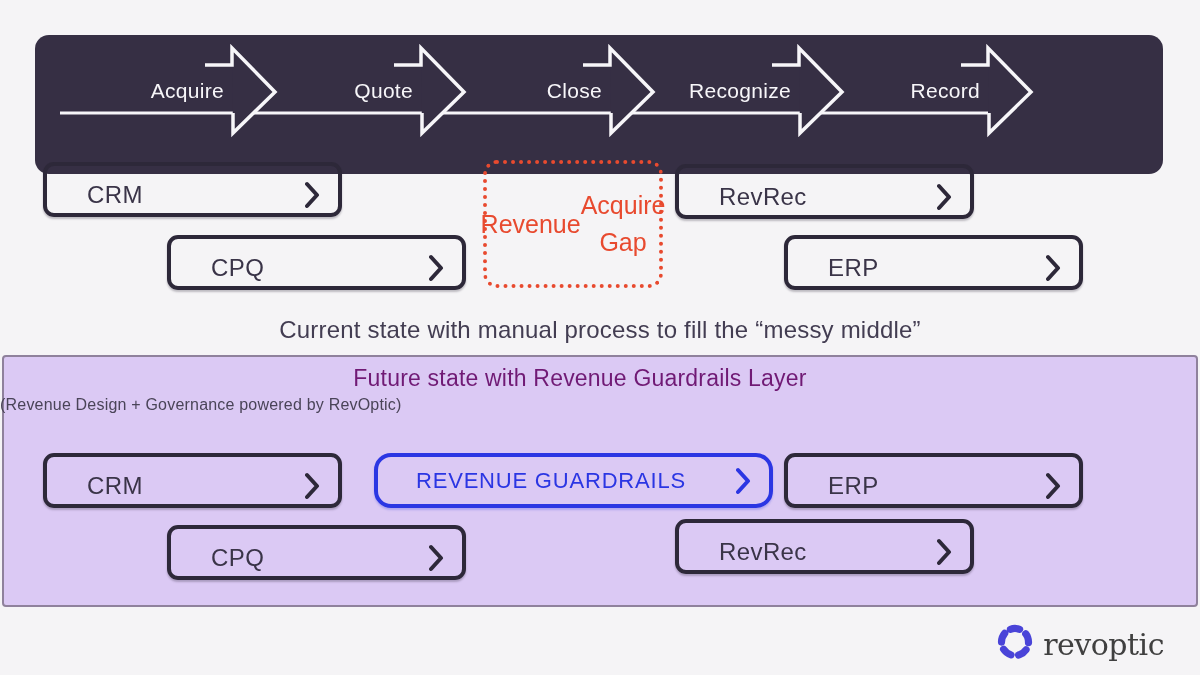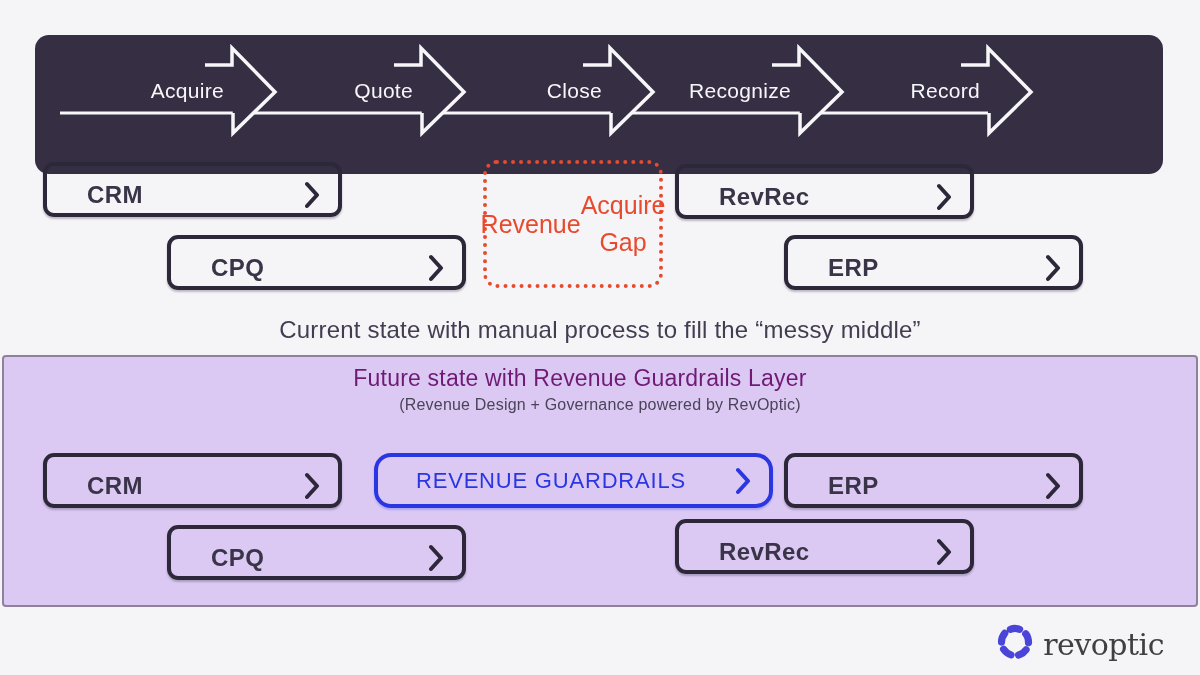--- a/index.html
+++ b/index.html
@@ -23,21 +23,20 @@
 
   
   .sysbox {
     position:absolute; height:55px;
     border:4px solid #2d2839; border-radius:11px;
     display:flex; align-items:center; justify-content:space-between;
     padding:10px 18px 0 40px;
     color:#3a3448; font-size:24px; letter-spacing:.4px;
     box-shadow:0 2px 2px rgba(45,40,57,.28);
     background:transparent;
-    font-weight:bold;
   }
   .sysbox .chev { display:flex; align-items:center; }
   .sysbox .chev svg { display:block; }
 
   .guardrails {
     border-color:#2b36e3; color:#2b36e3;
     font-size:22px; font-weight:500; letter-spacing:.8px;
     padding:0 18px 0 38px;
     box-shadow:0 2px 2px rgba(43,54,227,.25);
     border-radius:17px;
@@ -61,21 +60,21 @@
   .panel {
     position:absolute; left:2px; top:355px; width:1196px; height:252px;
     background:#dbc9f4; border:2px solid #8f819c; border-radius:4px;
   }
   .panel-title {
     position:absolute; left:0; top:365px; width:1160px;
     text-align:center; color:#701a75; font-size:23px; letter-spacing:.2px;
   }
   .panel-subtitle {
     position:absolute; left:0; top:396px; width:1200px;
-    text-align:center; color:#4a4458; font-size:16px; letter-spacing:.2px;
+    color:#4a4458; font-size:16px; letter-spacing:.2px;
   }
 
   
   .brand {
     position:absolute; right:36px; top:621px;
     display:flex; align-items:center; gap:7px;
   }
   .brand-text {
     font-family:"DejaVu Serif", serif;
     color:#404040; font-size:30px; letter-spacing:-.5px;

